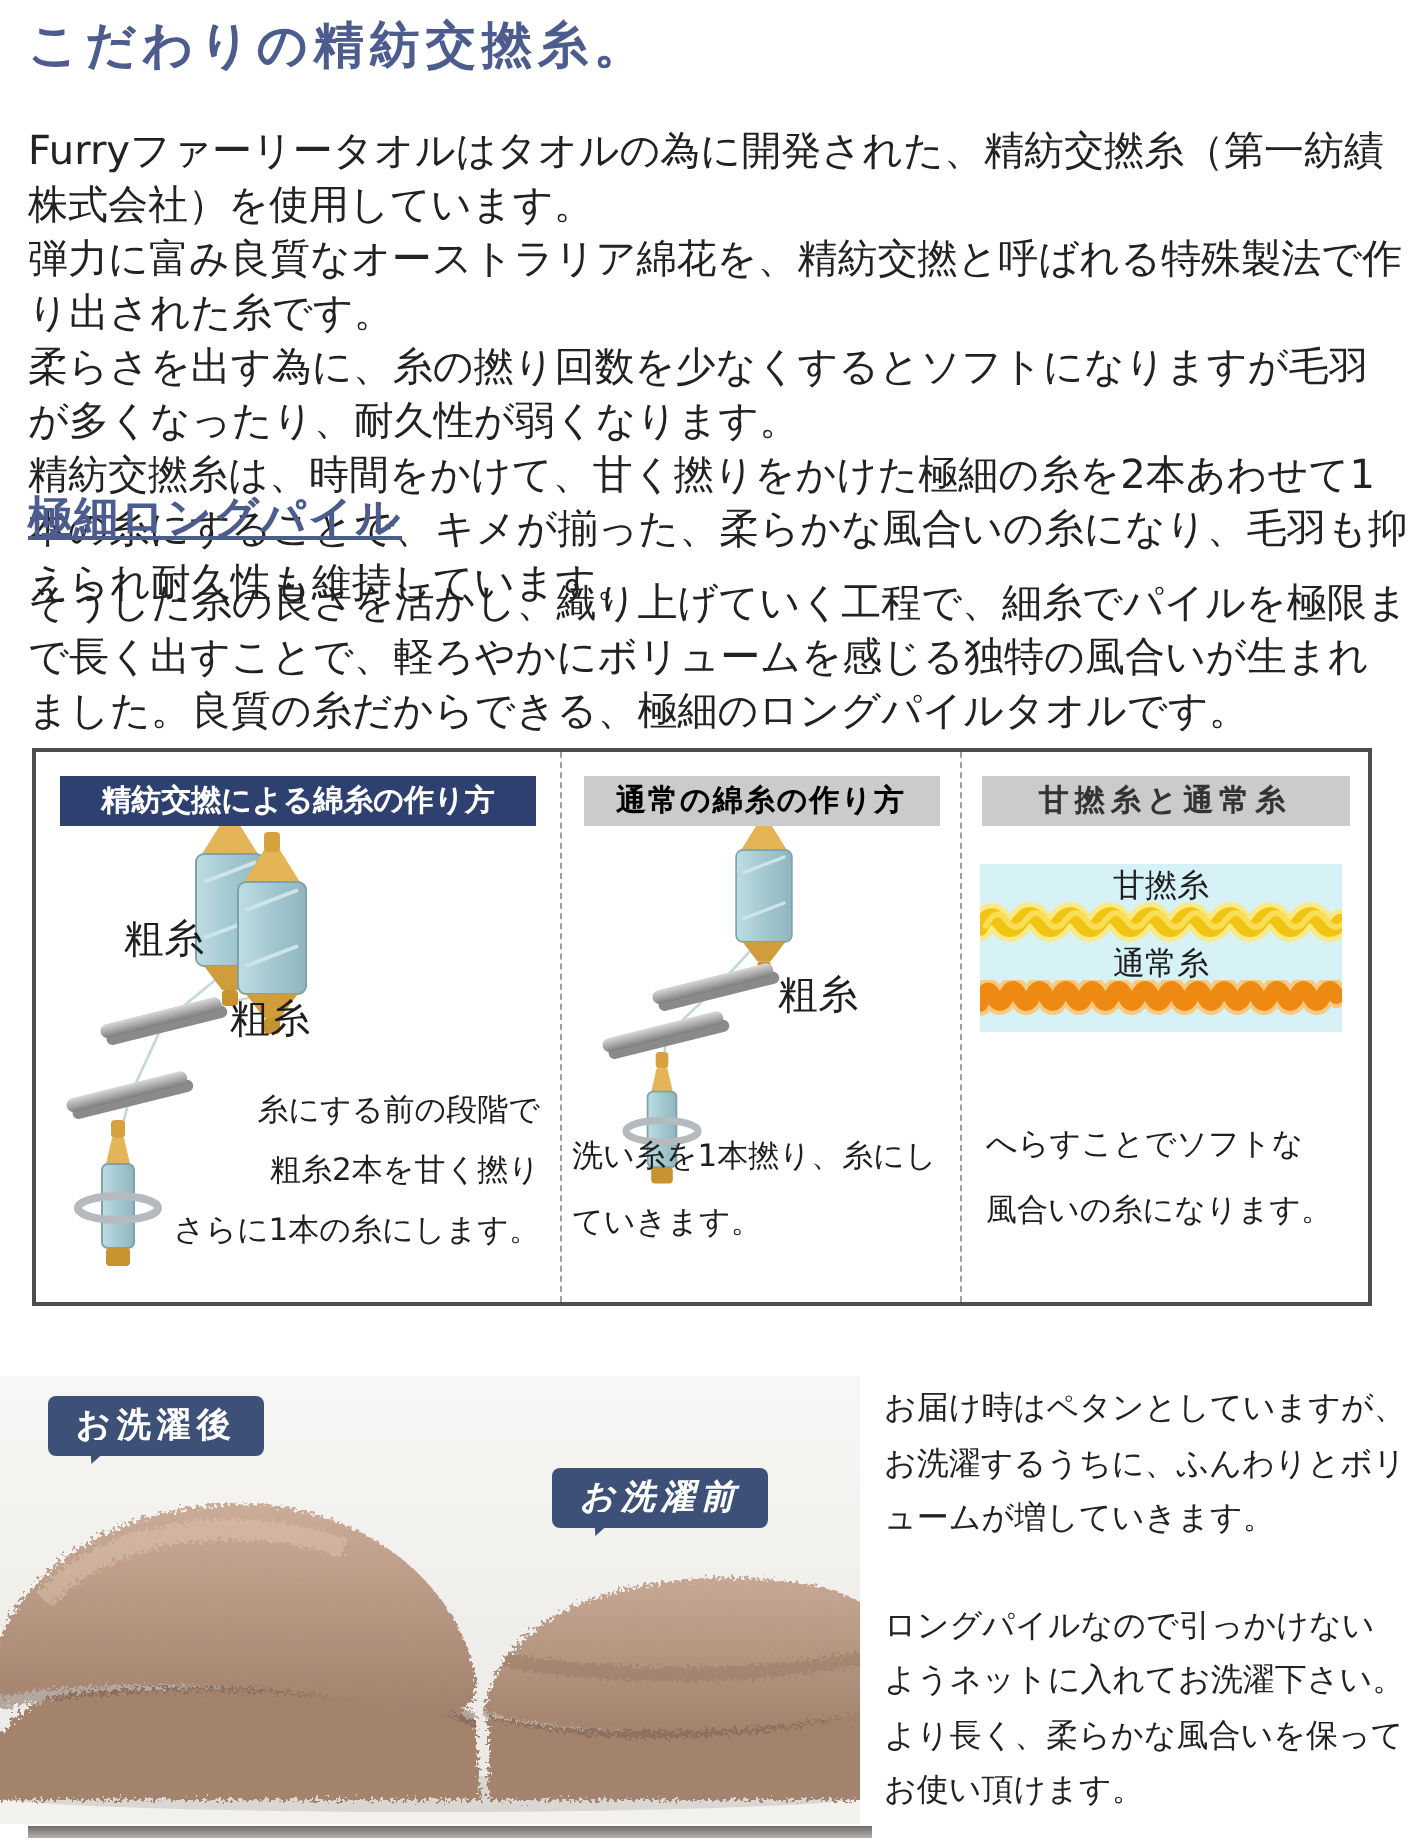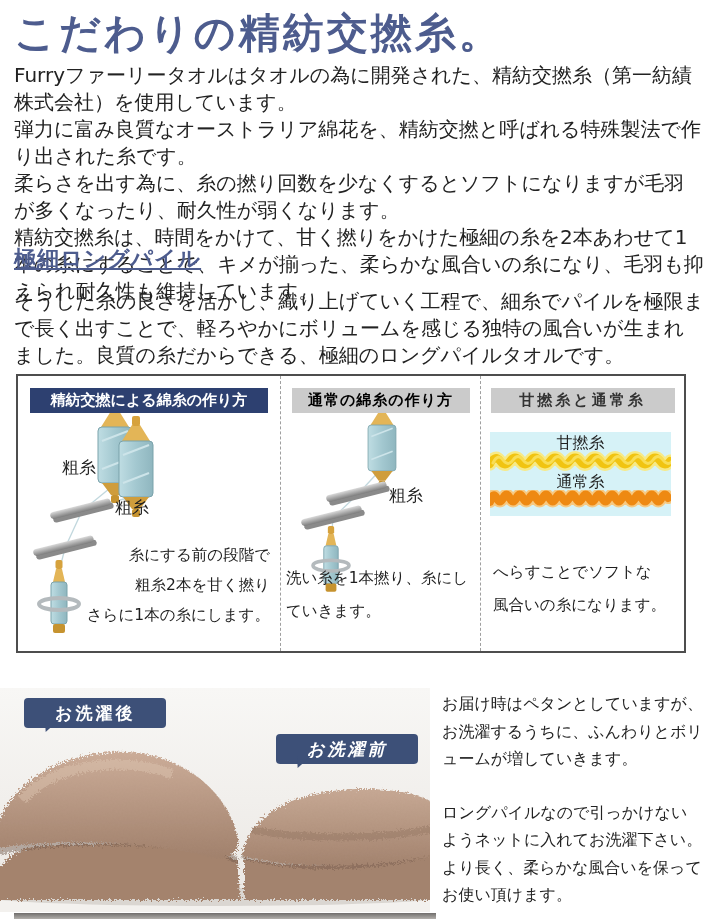--- a/index.html
+++ b/index.html
@@ -2,59 +2,59 @@
 <html><head>
 <meta charset="utf-8">
 <style>
   html,body{margin:0;padding:0;background:#fff;}
   #page{position:relative;width:705px;height:921px;background:#fff;overflow:hidden;
         font-family:"DejaVu Sans",sans-serif;color:#2d2d2d;}
 
   
   .h-serif{position:absolute;left:14px;margin:0;font-family:"DejaVu Serif","Liberation Serif",serif;
            color:#4d5c8e;font-weight:600;}
-  #h1{top:6px;font-size:41px;letter-spacing:3px;}
+  #h1{top:6px;font-size:25px;letter-spacing:3px;}
   #h2{top:244px;font-size:22px;letter-spacing:1px;text-decoration:underline;}
 
   
   .copy{position:absolute;left:14px;width:690px;font-size:20px;line-height:27px;color:#222;}
   #intro-copy{top:62px;}
   #pile-copy{top:288px;}
 
   
   #diagram{position:absolute;left:16px;top:374px;width:670px;height:279px;
            border:2px solid #4d4d4d;background:#fff;display:flex;box-sizing:border-box;}
   .dcol{position:relative;height:100%;box-sizing:border-box;}
   #dcol1{width:262px;}
   #dcol2{width:200px;border-left:1px dashed #9f9f9f;}
   #dcol3{flex:1;border-left:1px dashed #9f9f9f;}
   .dhead{position:absolute;top:12px;left:50%;transform:translateX(-50%);height:25px;line-height:25px;
          text-align:center;font-weight:bold;font-size:15px;white-space:nowrap;}
   #dcol1 .dhead{width:238px;background:#2d4070;color:#fff;}
   #dcol2 .dhead{width:178px;background:#cbcbcb;color:#000000;letter-spacing:1px;}
   #dcol3 .dhead{width:184px;background:#cbcbcb;color:#333;letter-spacing:3px;}
   .dsvg{position:absolute;left:0;top:0;}
-  .dlabel{position:absolute;font-size:17px;color:#1e1e1e;white-space:nowrap;}
+  .dlabel{position:absolute;font-size:20px;color:#1e1e1e;white-space:nowrap;}
   .dcap{position:absolute;font-size:15.5px;color:#1e1e1e;}
   #cap1{right:10px;top:164px;text-align:right;line-height:30px;margin-left:28px;}
   #cap2{left:5px;top:186px;width:194px;line-height:33px;}
   #cap3{left:12px;top:180px;line-height:33px;}
 
   
   #yarn-panel{position:absolute;left:9px;top:56px;width:181px;height:84px;background:#d6f2f7;}
   .yarn-label{position:absolute;width:100%;text-align:center;font-size:16px;color:#1e1e1e;}
   #lbl-soft{top:1px;}
   #lbl-normal{top:40px;}
   .rope{position:absolute;left:0;}
   #rope-soft{top:18px;}
   #rope-normal{top:58px;}
 
   
   #photo{position:absolute;left:0;top:688px;width:430px;height:224px;overflow:hidden;}
-  .badge{position:absolute;height:30px;line-height:30px;padding:0 31px;background:#3d5078;color:#fff;
+  .badge{position:absolute;height:30px;line-height:30px;padding:0 14px;background:#3d5078;color:#fff;
          font-size:17px;font-weight:bold;border-radius:4px;letter-spacing:3px;z-index:3;}
   .badge::after{content:"";position:absolute;left:16px;bottom:-11px;width:0;height:0;
          border:7px solid transparent;border-top:12px solid #3d5078;transform:skewX(-28deg);}
   #badge-after{left:24px;top:10px;}
   #badge-before{left:276px;top:46px;font-style:italic;}
   #wash-copy{position:absolute;left:442px;top:690px;width:261px;font-size:16px;line-height:27.5px;color:#222;}
   #wash-p2{margin-top:26px;}
   #next-strip{position:absolute;left:14px;top:913px;width:422px;height:6px;
               background:linear-gradient(#6f6d6b,#b3b0ac);}
 </style>

